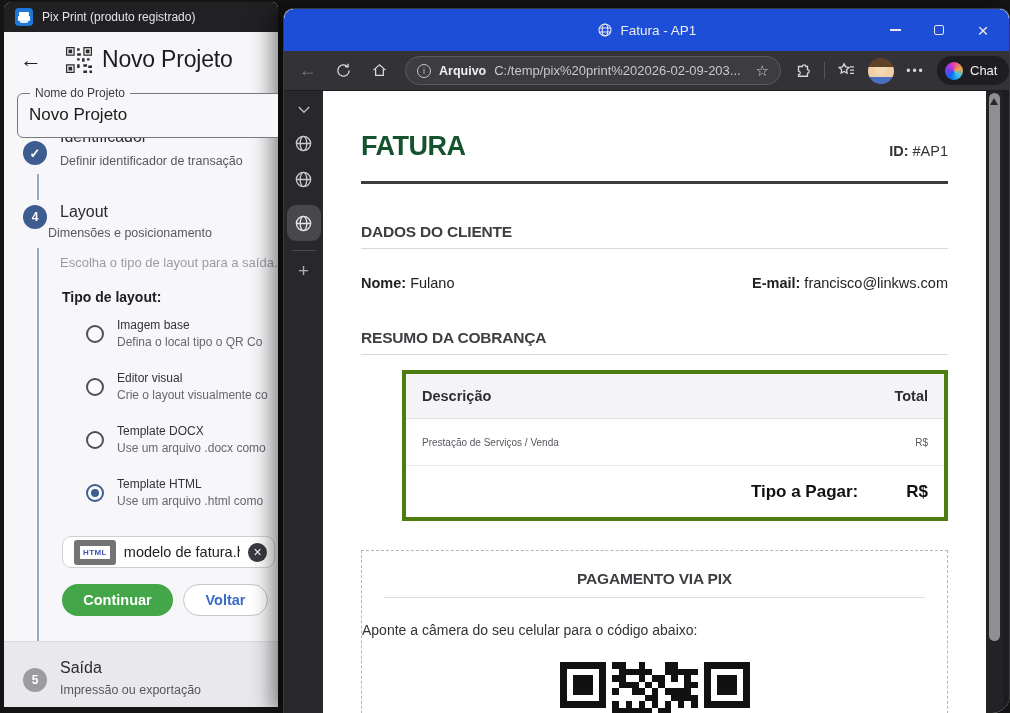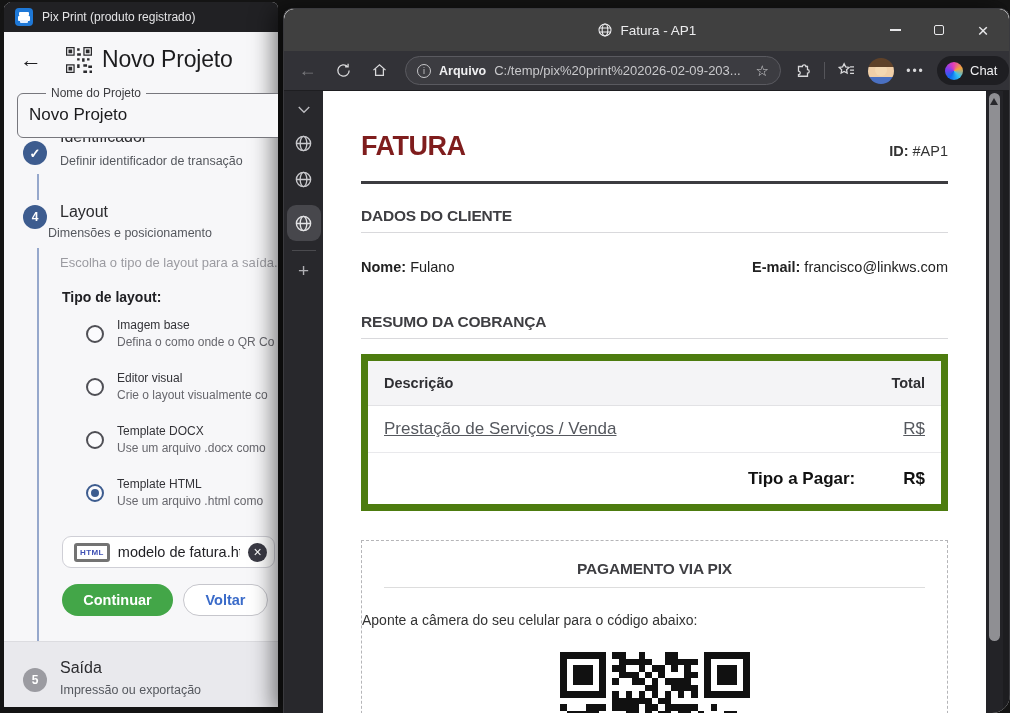--- a/index.html
+++ b/index.html
@@ -28,57 +28,57 @@
           color:#fff; display:grid; place-items:center; font-size:12px; font-weight:700; }
   .badge.gray{ background:#9b9ba1; }
   .check-badge::after{ content:"✓"; color:#fff; font-size:13px; font-weight:700; }
   .step-title{ position:absolute; font-size:16px; color:#2b2b2e; }
   .step-desc{ position:absolute; font-size:12.5px; color:#55585e; }
   .conn{ position:absolute; left:33px; width:2px; background:#96a8cc; }
 
   
   .name-fieldset{ position:absolute; left:13px; top:91px; width:290px; height:45px;
                   border:1px solid #77777d; border-radius:6px; background:#f7f7f9; z-index:3; }
-  .name-fieldset .flabel{ position:absolute; top:-8px; left:28px; font-size:12px; color:#3c3c40;
+  .name-fieldset .flabel{ position:absolute; top:-8px; left:12px; font-size:12px; color:#3c3c40;
                           background:#f7f7f9; padding:0 5px; }
   .name-fieldset .fvalue{ position:absolute; left:11px; top:11px; font-size:17px; color:#1b1b1d; }
 
   .hint{ position:absolute; left:56px; top:253px; font-size:13px; color:#9b9ba1; }
   .type-label{ position:absolute; left:58px; top:287px; font-size:14px; font-weight:700; color:#202024; }
 
   .opt{ position:absolute; left:82px; width:192px; display:flex; gap:13px; }
   .radio{ margin-top:7px; width:18px; height:18px; border:2px solid #4f4f55; border-radius:50%;
           background:#fbfbfd; flex:0 0 auto; position:relative; }
   .radio.on{ border-color:#3d5c8f; }
   .radio.on::after{ content:""; position:absolute; inset:3px; border-radius:50%; background:#3d5c8f; }
   .opt-title{ font-size:12px; color:#333338; }
   .opt-desc{ font-size:12px; color:#67676d; margin-top:3px; white-space:nowrap; overflow:hidden; }
 
   .file-chip{ position:absolute; left:58px; top:534px; width:213px; height:32px; background:#fff;
               border:1px solid #cfcfd6; border-radius:9px; display:flex; align-items:center; padding:0 7px 0 11px; gap:8px; }
-  .html-badge{ font-size:8px; font-weight:700; color:#3f51b5; letter-spacing:.4px; border:3px solid #737373;
+  .html-badge{ font-size:8px; font-weight:700; color:#3f51b5; letter-spacing:.4px; border:6px solid #737373;
                border-radius:3px; padding:2px 3px; flex:0 0 auto; }
   .chip-name{ font-size:14.5px; color:#222226; white-space:nowrap; overflow:hidden; flex:1; }
   .chip-x{ width:19px; height:19px; border-radius:50%; background:#3a3a44; color:#fff; display:grid;
            place-items:center; flex:0 0 auto; }
   .chip-x::before{ content:"×"; font-size:14px; line-height:1; margin-top:-1px; }
 
   .btn{ position:absolute; top:582px; height:32px; border-radius:16px; display:grid; place-items:center;
         font-size:14.5px; }
   .btn-continue{ left:58px; width:111px; background:#43a648; color:#fff; font-weight:700; }
   .btn-back{ left:179px; width:85px; background:#fff; border:1px solid #c6c6cc; color:#3a6bc9; font-weight:600; }
 
   .saida-section{ position:absolute; left:0; top:639px; width:100%; height:66px; background:#e9e9ed;
                   border-top:1px solid #dcdce0; }
 
   
   .browser-window{ position:absolute; left:283px; top:8px; width:727px; height:705px;
                    border-radius:10px 10px 0 0; background:#fff; box-shadow:-10px 0 22px rgba(0,0,0,.5);
                    display:flex; flex-direction:column; overflow:hidden; border:1px solid #3a3a3e; border-bottom:none; }
-  .b-titlebar{ height:42px; background:#404040; border-radius:10px 10px 0 0; position:relative;
+  .b-titlebar{ height:42px; background:#1d4ed8; border-radius:10px 10px 0 0; position:relative;
                display:flex; align-items:center; justify-content:center; gap:8px; flex:0 0 auto; }
   .b-title{ color:#ececee; font-size:13.5px; }
   .win-controls{ position:absolute; right:4px; top:0; height:100%; display:flex; }
   .wc{ width:44px; height:100%; display:grid; place-items:center; color:#e8e8ea; }
   .glyph-min{ width:11px; height:1.5px; background:#e8e8ea; }
   .glyph-max{ width:10px; height:10px; border:1.5px solid #e8e8ea; border-radius:2px; }
   .glyph-close::before{ content:"×"; font-size:19px; line-height:1; }
 
   .b-toolbar{ height:40px; background:#323237; border-bottom:1px solid #1e1e21; display:flex;
               align-items:center; padding:0 9px; gap:7px; flex:0 0 auto; }
@@ -114,35 +114,35 @@
   .tab-globe{ margin-bottom:16px; width:20px; height:20px; display:grid; place-items:center; }
   .active-tab{ width:34px; height:36px; background:#47474c; border-radius:9px; display:grid;
                place-items:center; margin-bottom:9px; }
   .strip-sep{ width:24px; height:1px; background:#4a4a4e; margin-bottom:10px; }
   .newtab{ color:#b0b0b4; font-size:19px; line-height:1; }
   .newtab::before{ content:"+"; }
 
   
   .page{ flex:1; background:#fff; padding:0 38px; overflow:hidden; color:#2e2e32; }
   .inv-header{ display:flex; justify-content:space-between; align-items:flex-end; margin-top:40px; }
-  .inv-title{ font-size:27px; font-weight:800; color:#7f1d1d; letter-spacing:-0.5px; }
+  .inv-title{ font-size:27px; font-weight:800; color:#14532d; letter-spacing:-0.5px; }
   .inv-id{ font-size:14.5px; color:#333; padding-bottom:3px; }
   .inv-id b{ font-weight:700; }
   .thick-rule{ height:3px; background:#3c3c40; margin-top:19px; }
   .sec-heading{ font-size:15.5px; font-weight:700; color:#3e3e42; letter-spacing:-0.2px;
                 padding-bottom:7px; border-bottom:1px solid #d9d9dc; }
-  .sec-dados{ margin-top:23px; }
+  .sec-dados{ margin-top:39px; }
   .client-row{ display:flex; justify-content:space-between; margin-top:26px; font-size:14.5px; color:#222; }
   .sec-resumo{ margin-top:38px; }
-  .inv-table{ margin-top:15px; border:7px solid #4d7c0f; }
+  .inv-table{ margin-top:15px; border:4px solid #4d7c0f;margin-left:41px; }
   .t-head{ height:45px; background:#f4f4f6; border-bottom:1px solid #e2e2e5; display:flex;
            align-items:center; padding:0 16px; font-size:14.5px; font-weight:700; color:#2f2f33; }
   .t-head .right{ margin-left:auto; }
-  .t-row{ height:47px; display:flex; align-items:center; padding:0 16px; font-size:17px;
-          color:#55585e; border-bottom:1px solid #e9e9ec;text-decoration:underline; }
+  .t-row{ height:47px; display:flex; align-items:center; padding:0 16px; font-size:10px;
+          color:#55585e; border-bottom:1px solid #e9e9ec; }
   .t-row .right{ margin-left:auto; }
   .t-total{ height:51px; display:flex; align-items:center; justify-content:flex-end; padding:0 16px; }
   .t-total .lbl{ font-size:17px; font-weight:700; color:#111; }
   .t-total .val{ font-size:17px; font-weight:700; color:#111; margin-left:48px; }
   .pix-box{ margin-top:29px; border:1px dashed #b5b5b8; padding-top:19px; height:400px; }
   .pix-heading{ text-align:center; font-size:15.5px; font-weight:700; color:#3e3e42; letter-spacing:-0.2px; }
   .pix-rule{ height:1px; background:#ddd; margin:9px 22px 0; }
   .pix-caption{ text-align:left; font-size:14px; color:#333; margin-top:24px; }
   .qr-wrap{ width:190px; margin:24px auto 0; }
 
@@ -195,21 +195,21 @@
 
     <div class="conn" style="top:246px; height:404px"></div>
 
     <div class="hint">Escolha o tipo de layout para a saída.</div>
     <div class="type-label">Tipo de layout:</div>
 
     <div class="opt" style="top:316px">
       <div class="radio"></div>
       <div>
         <div class="opt-title">Imagem base</div>
-        <div class="opt-desc">Defina o como onde o QR Co</div>
+        <div class="opt-desc">Defina o local tipo o QR Co</div>
       </div>
     </div>
     <div class="opt" style="top:422px">
       <div class="radio"></div>
       <div>
         <div class="opt-title">Template DOCX</div>
         <div class="opt-desc">Use um arquivo .docx como</div>
       </div>
     </div>
     <div class="opt" style="top:369px">

